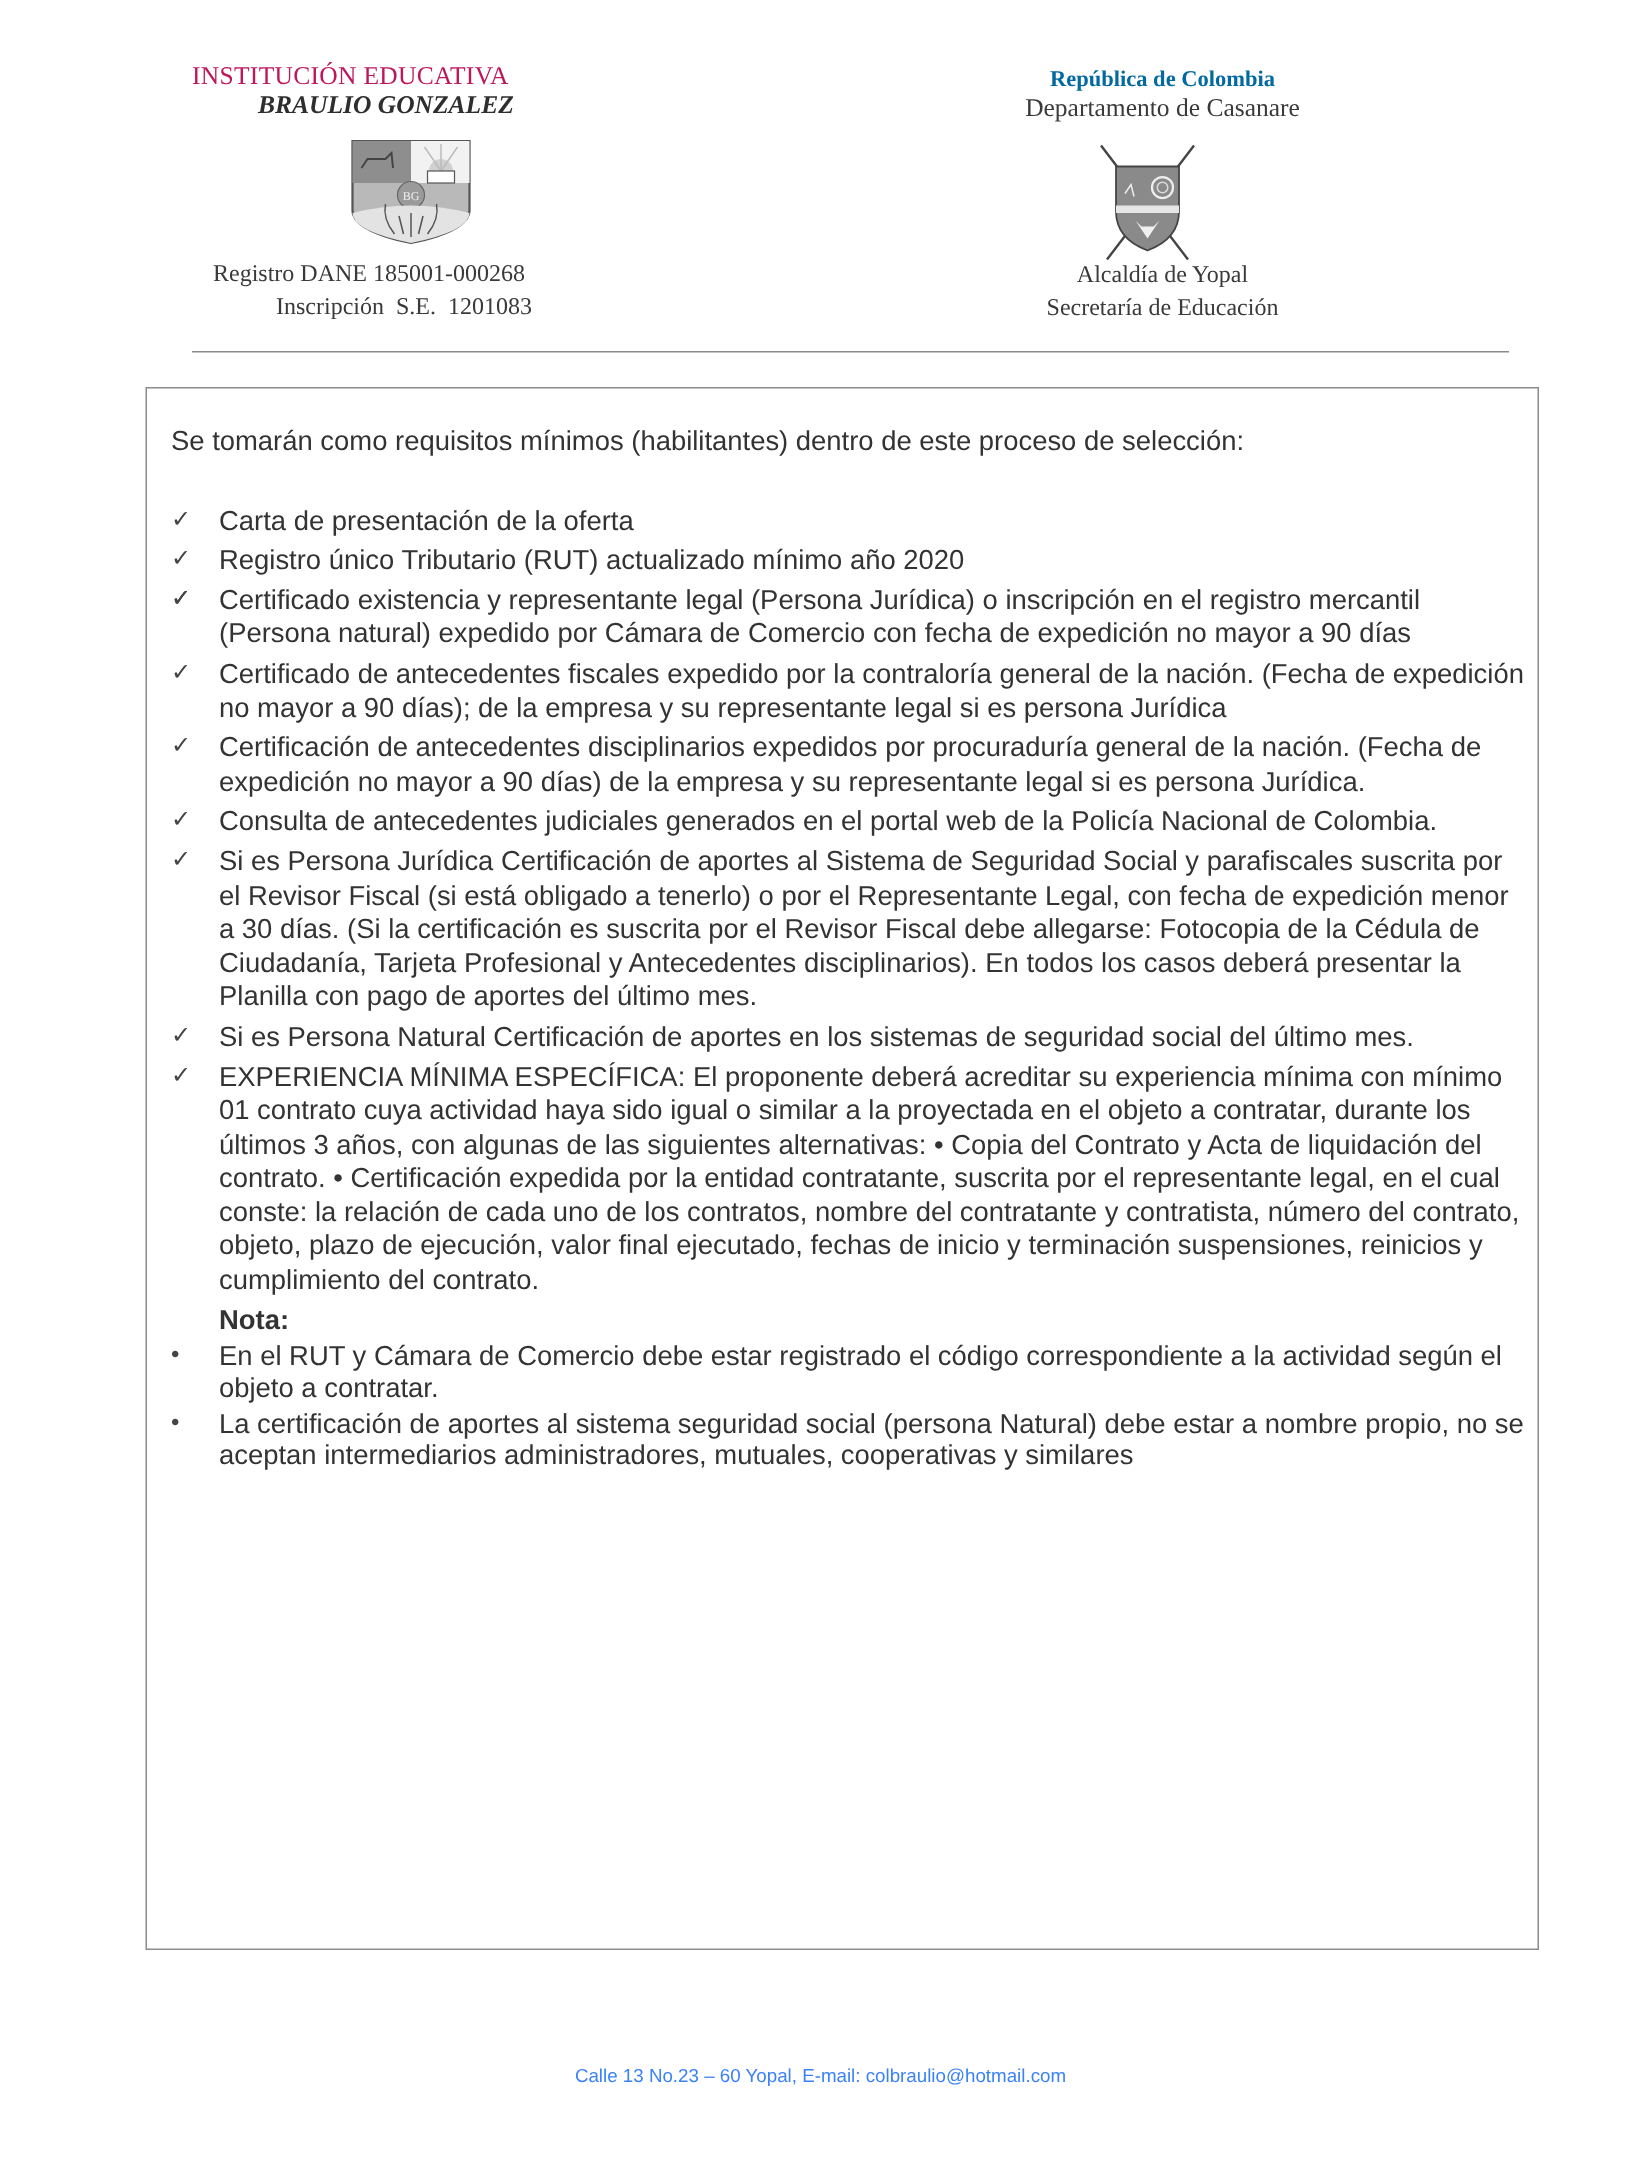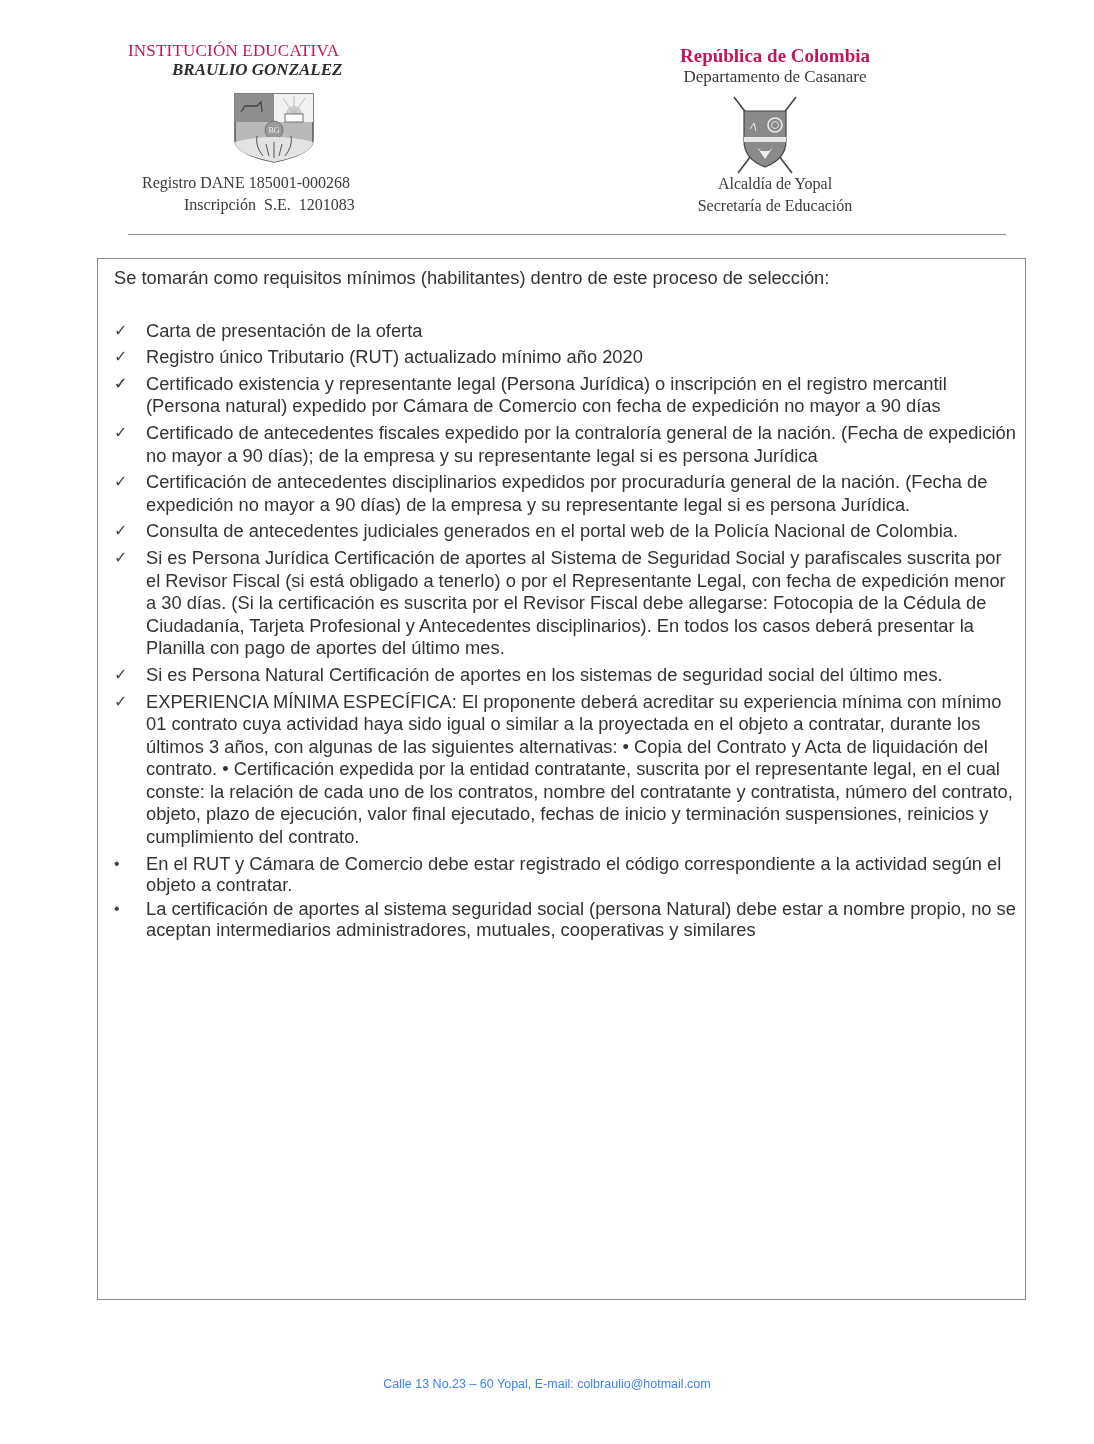--- a/index.html
+++ b/index.html
@@ -13,32 +13,32 @@
   .hdr-left { position: absolute; left: 128px; top: 41px; width: 280px; }
   .hdr-left .l1 { font-size: 17px; letter-spacing: 0.2px; color: #be185d; }
   .hdr-left .l2 { font-size: 17px; font-weight: bold; font-style: italic; margin-left: 44px; margin-top: -1px; color: #2e2e2e; }
   .hdr-left .reg1 { position: absolute; top: 133px; left: 14px; font-size: 16px; color: #3a3a3a; white-space: nowrap; }
   .hdr-left .reg2 { position: absolute; top: 155px; left: 56px; font-size: 16px; color: #3a3a3a; white-space: nowrap; word-spacing: 4px; }
 
   .crest-left { position: absolute; left: 233px; top: 92px; width: 82px; height: 72px; }
   .crest-right { position: absolute; left: 730px; top: 95px; width: 70px; height: 80px; }
 
   .hdr-right { position: absolute; left: 660px; top: 45px; width: 230px; text-align: center; }
-  .hdr-right .r1 { font-size: 19px; font-weight: bold; color: #be185d; }
+  .hdr-right .r1 { font-size: 15px; font-weight: bold; color: #0369a1; }
   .hdr-right .r2 { font-size: 17px; color: #3a3a3a; margin-top: 0px; }
   .hdr-right .r3 { position: absolute; top: 130px; left: 0; width: 230px; font-size: 16px; color: #3a3a3a; text-align: center; }
   .hdr-right .r4 { position: absolute; top: 152px; left: 0; width: 230px; font-size: 16px; color: #3a3a3a; text-align: center; }
 
   .rule { position: absolute; left: 128px; top: 234px; width: 878px; height: 0; border-top: 1.5px solid #8a8a8a; }
 
   .box {
     position: absolute; left: 97px; top: 258px; width: 929px; height: 1042px;
     border: 1.5px solid #8c8c8c; box-sizing: border-box;
   }
-  .content { position: absolute; left: 16px; top: 8px; width: 905px; font-size: 18.3px; line-height: 22.6px; color: #333; }
+  .content { position: absolute; left: 16px; top: 24px; width: 905px; font-size: 18.3px; line-height: 22.6px; color: #333; }
   .intro { margin-left: 0; margin-bottom: 30px; }
   .req { position: relative; padding-left: 32px; margin: 0 0 4px 0; }
   .req .chk { position: absolute; left: 0; top: 0; font-size: 16px; width: 20px; color: #444; }
   .nota { padding-left: 32px; font-weight: bold; margin-top: 2px; }
   .bul { position: relative; padding-left: 32px; margin: 2px 0 3px 0; line-height: 21px; }
   .bul .dot { position: absolute; left: 0; top: 0; font-size: 16px; color: #444; }
 
   .footer { position: absolute; left: 0; top: 1377px; width: 1094px; text-align: center; font-size: 12.5px; color: #3b82f6; }
 </style>
 </head>
@@ -109,19 +109,20 @@
     <div class="req"><span class="chk">✓</span><span>Registro único Tributario (RUT) actualizado mínimo año 2020</span></div>
     <div class="req"><span class="chk">✓</span></div>
     <div class="req"><span class="chk">✓</span><span>Certificado existencia y representante legal (Persona Jurídica) o inscripción en el registro mercantil (Persona natural) expedido por Cámara de Comercio con fecha de expedición no mayor a 90 días</span></div>
     <div class="req"><span class="chk">✓</span><span>Certificado de antecedentes fiscales expedido por la contraloría general de la nación. (Fecha de expedición no mayor a 90 días); de la empresa y su representante legal si es persona Jurídica</span></div>
     <div class="req"><span class="chk">✓</span><span>Certificación de antecedentes disciplinarios expedidos por procuraduría general de la nación. (Fecha de expedición no mayor a 90 días) de la empresa y su representante legal si es persona Jurídica.</span></div>
     <div class="req"><span class="chk">✓</span><span>Consulta de antecedentes judiciales generados en el portal web de la Policía Nacional de Colombia.</span></div>
     <div class="req"><span class="chk">✓</span><span>Si es Persona Jurídica Certificación de aportes al Sistema de Seguridad Social y parafiscales suscrita por el Revisor Fiscal (si está obligado a tenerlo) o por el Representante Legal, con fecha de expedición menor a 30 días. (Si la certificación es suscrita por el Revisor Fiscal debe allegarse: Fotocopia de la Cédula de Ciudadanía, Tarjeta Profesional y Antecedentes disciplinarios). En todos los casos deberá presentar la Planilla con pago de aportes del último mes.</span></div>
     <div class="req"><span class="chk">✓</span><span>Si es Persona Natural Certificación de aportes en los sistemas de seguridad social del último mes.</span></div>
     <div class="req"><span class="chk">✓</span><span>EXPERIENCIA MÍNIMA ESPECÍFICA: El proponente deberá acreditar su experiencia mínima con mínimo 01 contrato cuya actividad haya sido igual o similar a la proyectada en el objeto a contratar, durante los últimos 3 años, con algunas de las siguientes alternativas: • Copia del Contrato y Acta de liquidación del contrato. • Certificación expedida por la entidad contratante, suscrita por el representante legal, en el cual conste: la relación de cada uno de los contratos, nombre del contratante y contratista, número del contrato, objeto, plazo de ejecución, valor final ejecutado, fechas de inicio y terminación suspensiones, reinicios y cumplimiento del contrato.</span></div>
 
+    <div class="nota">Nota:</div>
 
     <div class="bul"><span class="dot">•</span><span>En el RUT y Cámara de Comercio debe estar registrado el código correspondiente a la actividad según el objeto a contratar.</span></div>
     <div class="bul"><span class="dot">•</span><span>La certificación de aportes al sistema seguridad social (persona Natural) debe estar a nombre propio, no se aceptan intermediarios administradores, mutuales, cooperativas y similares</span></div>
   </div>
 </div>
 
 <div class="footer sans">Calle 13 No.23 – 60  Yopal, E-mail: colbraulio@hotmail.com</div>
 
 </body></html>

